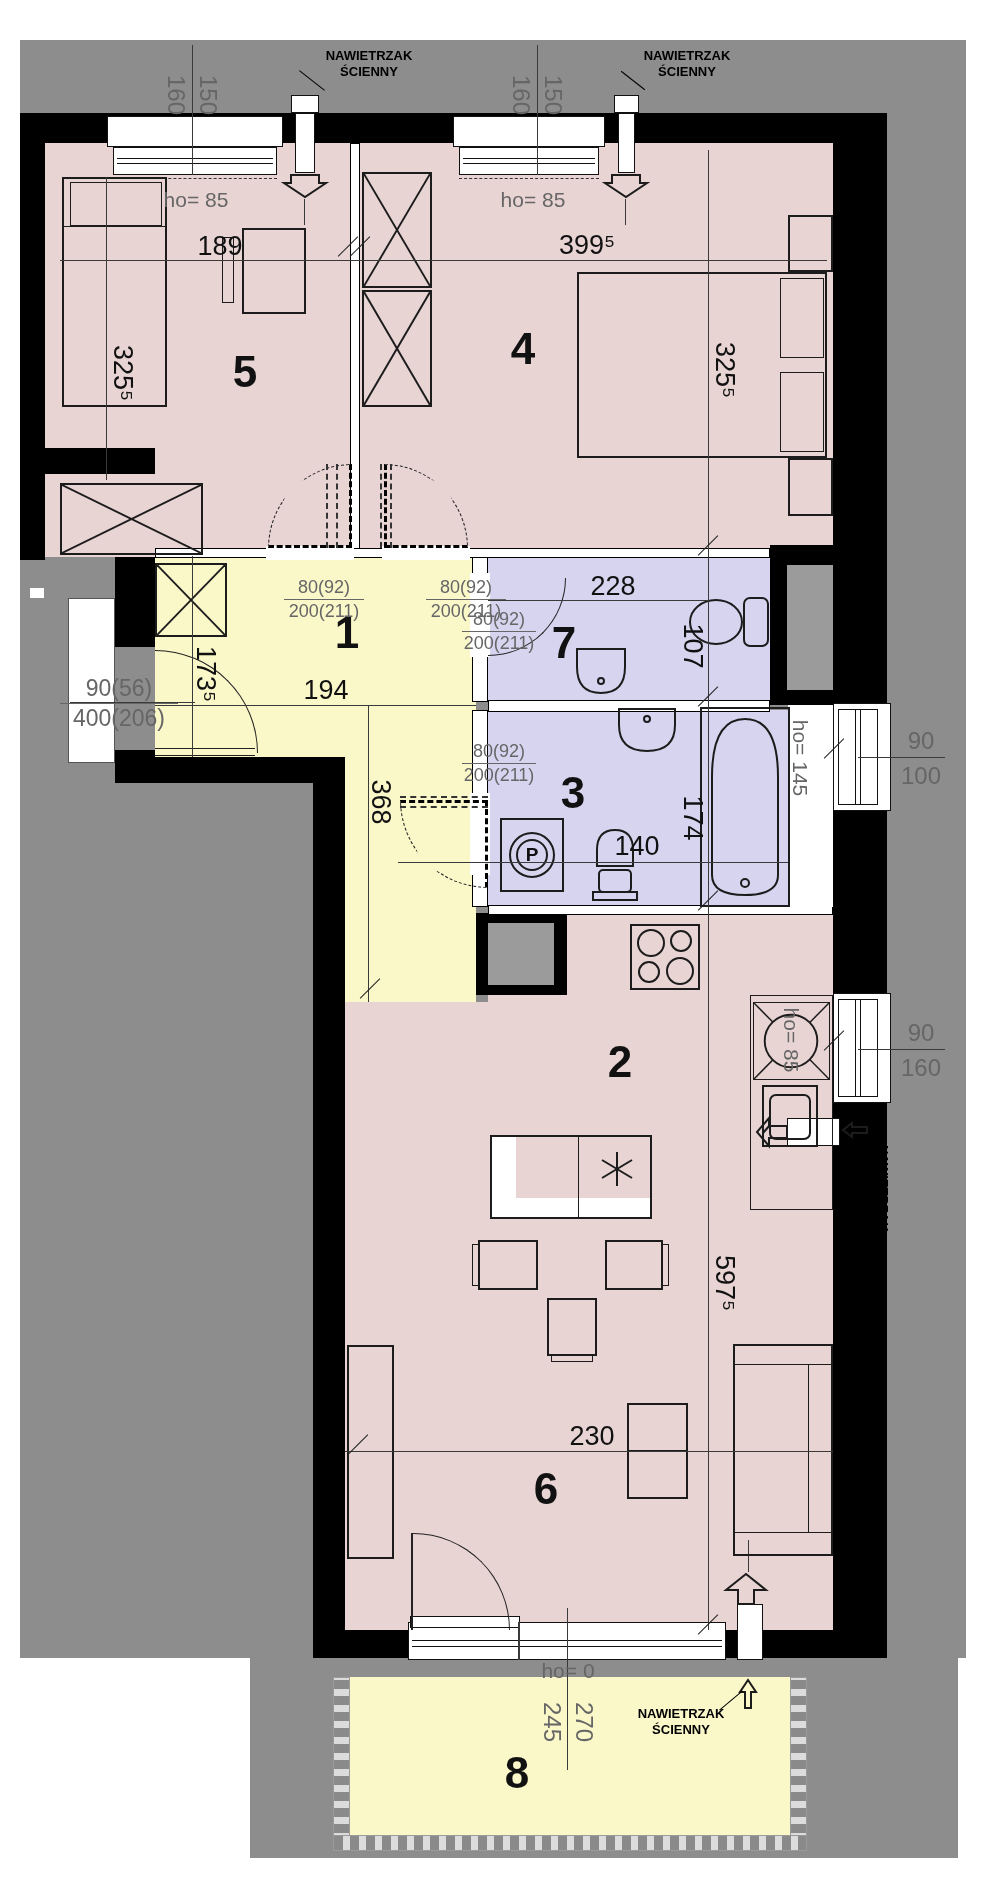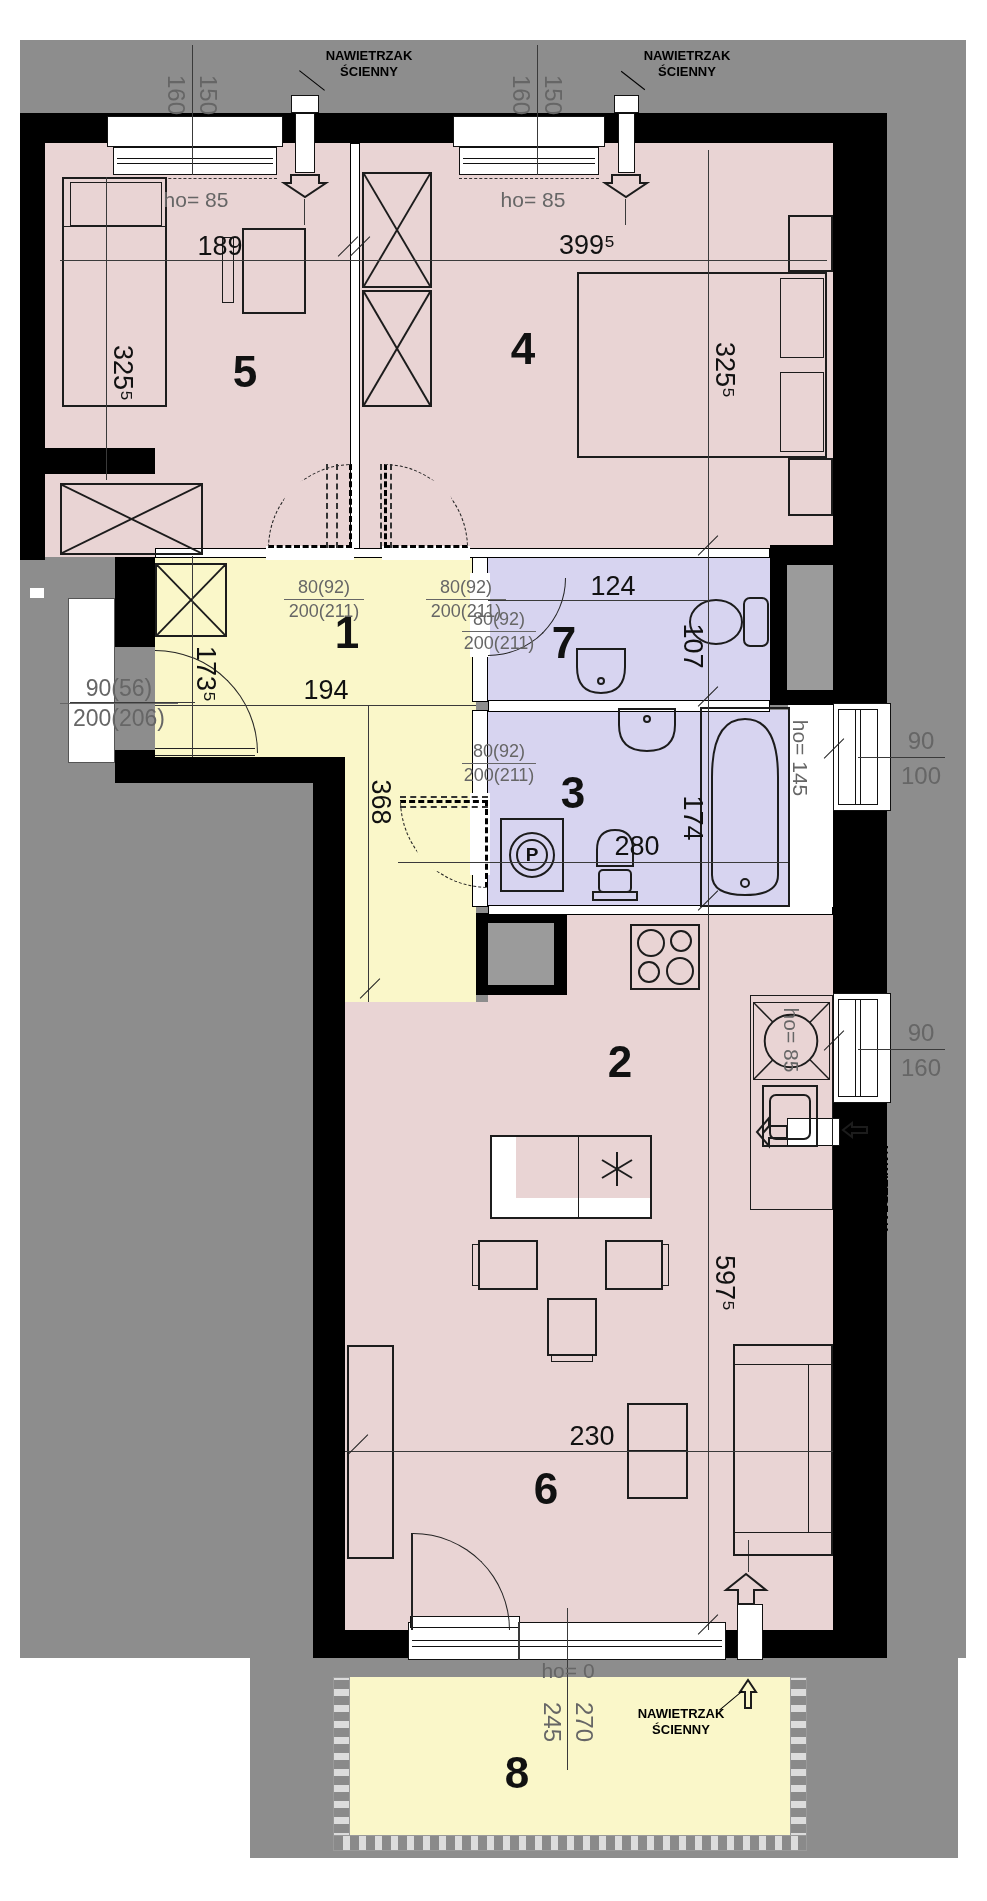--- a/index.html
+++ b/index.html
@@ -307,25 +307,25 @@
   <div class="txt ctr dim" style="left:220px;top:246px">189</div>
   <div class="txt ctr dim" style="left:587px;top:245px">399⁵</div>
   <div class="txt rot dim" style="left:122px;top:373px">325⁵</div>
   <div class="txt rot dim" style="left:724px;top:370px">325⁵</div>
   <div class="txt ctr num" style="left:245px;top:372px">5</div>
   <div class="txt ctr num" style="left:523px;top:349px">4</div>
   <div class="txt ctr num" style="left:347px;top:633px">1</div>
   <div class="txt ctr dim" style="left:326px;top:690px">194</div>
   <div class="txt rot dim" style="left:205px;top:674px">173⁵</div>
   <div class="txt rot dim" style="left:380px;top:802px">368</div>
-  <div class="txt ctr dim" style="left:613px;top:586px">124</div>
+  <div class="txt ctr dim" style="left:613px;top:586px">228</div>
   <div class="txt ctr num" style="left:564px;top:643px">7</div>
   <div class="txt rot dim" style="left:692px;top:646px">107</div>
   <div class="txt ctr num" style="left:573px;top:793px">3</div>
-  <div class="txt ctr dim" style="left:637px;top:846px">280</div>
+  <div class="txt ctr dim" style="left:637px;top:846px">140</div>
   <div class="txt rot dim" style="left:692px;top:818px">174</div>
   <div class="txt rot s21 g" style="left:800px;top:758px">ho= 145</div>
   <div class="txt ctr s24 g" style="left:921px;top:741px">90</div>
   <div class="txt ctr s24 g" style="left:921px;top:776px">100</div>
   <div class="txt ctr num" style="left:620px;top:1062px">2</div>
   <div class="txt rot s21 g" style="left:791px;top:1040px">ho= 85</div>
   <div class="txt ctr s24 g" style="left:921px;top:1033px">90</div>
   <div class="txt ctr s24 g" style="left:921px;top:1068px">160</div>
   <div class="txt rot dim" style="left:724px;top:1283px">597⁵</div>
   <div class="txt ctr dim" style="left:592px;top:1436px">230</div>
@@ -346,21 +346,21 @@
   <div class="dl" style="left:462px;top:608px;width:74px">
     <div class="t">80(92)</div>
     <div>200(211)</div>
   </div>
   <div class="dl" style="left:462px;top:740px;width:74px">
     <div class="t">80(92)</div>
     <div>200(211)</div>
   </div>
   <div class="dl dle" style="left:60px;top:674px;width:118px">
     <div class="t">90(56)</div>
-    <div>200(206)</div>
+    <div>400(206)</div>
   </div>
 
   <div class="nav" style="left:322px;top:48px">NAWIETRZAK ŚCIENNY</div>
   <div class="ptr" style="left:296px;top:80px;width:32px;transform:rotate(38deg)"></div>
   <div class="nav" style="left:640px;top:48px">NAWIETRZAK ŚCIENNY</div>
   <div class="ptr" style="left:618px;top:80px;width:30px;transform:rotate(38deg)"></div>
   <div class="nav" style="left:828px;top:1172px;transform:rotate(90deg)">NAWIETRZAK ŚCIENNY</div>
   <div class="ptr" style="left:848px;top:1142px;width:26px;transform:rotate(-45deg)"></div>
   <div class="nav" style="left:634px;top:1706px">NAWIETRZAK ŚCIENNY</div>
   <div class="ptr" style="left:716px;top:1700px;width:30px;transform:rotate(-40deg)"></div>

